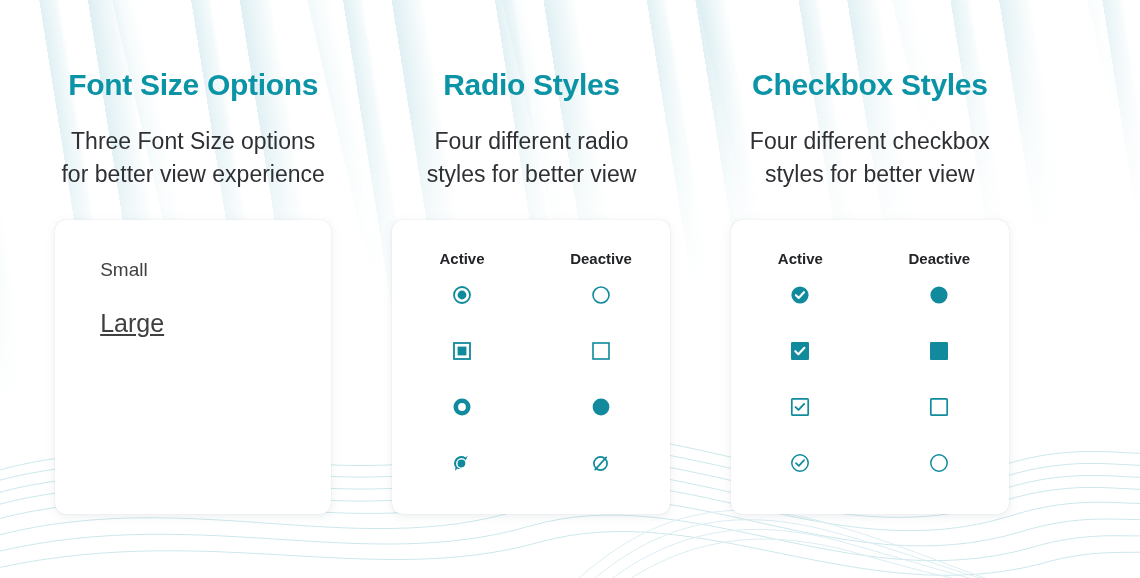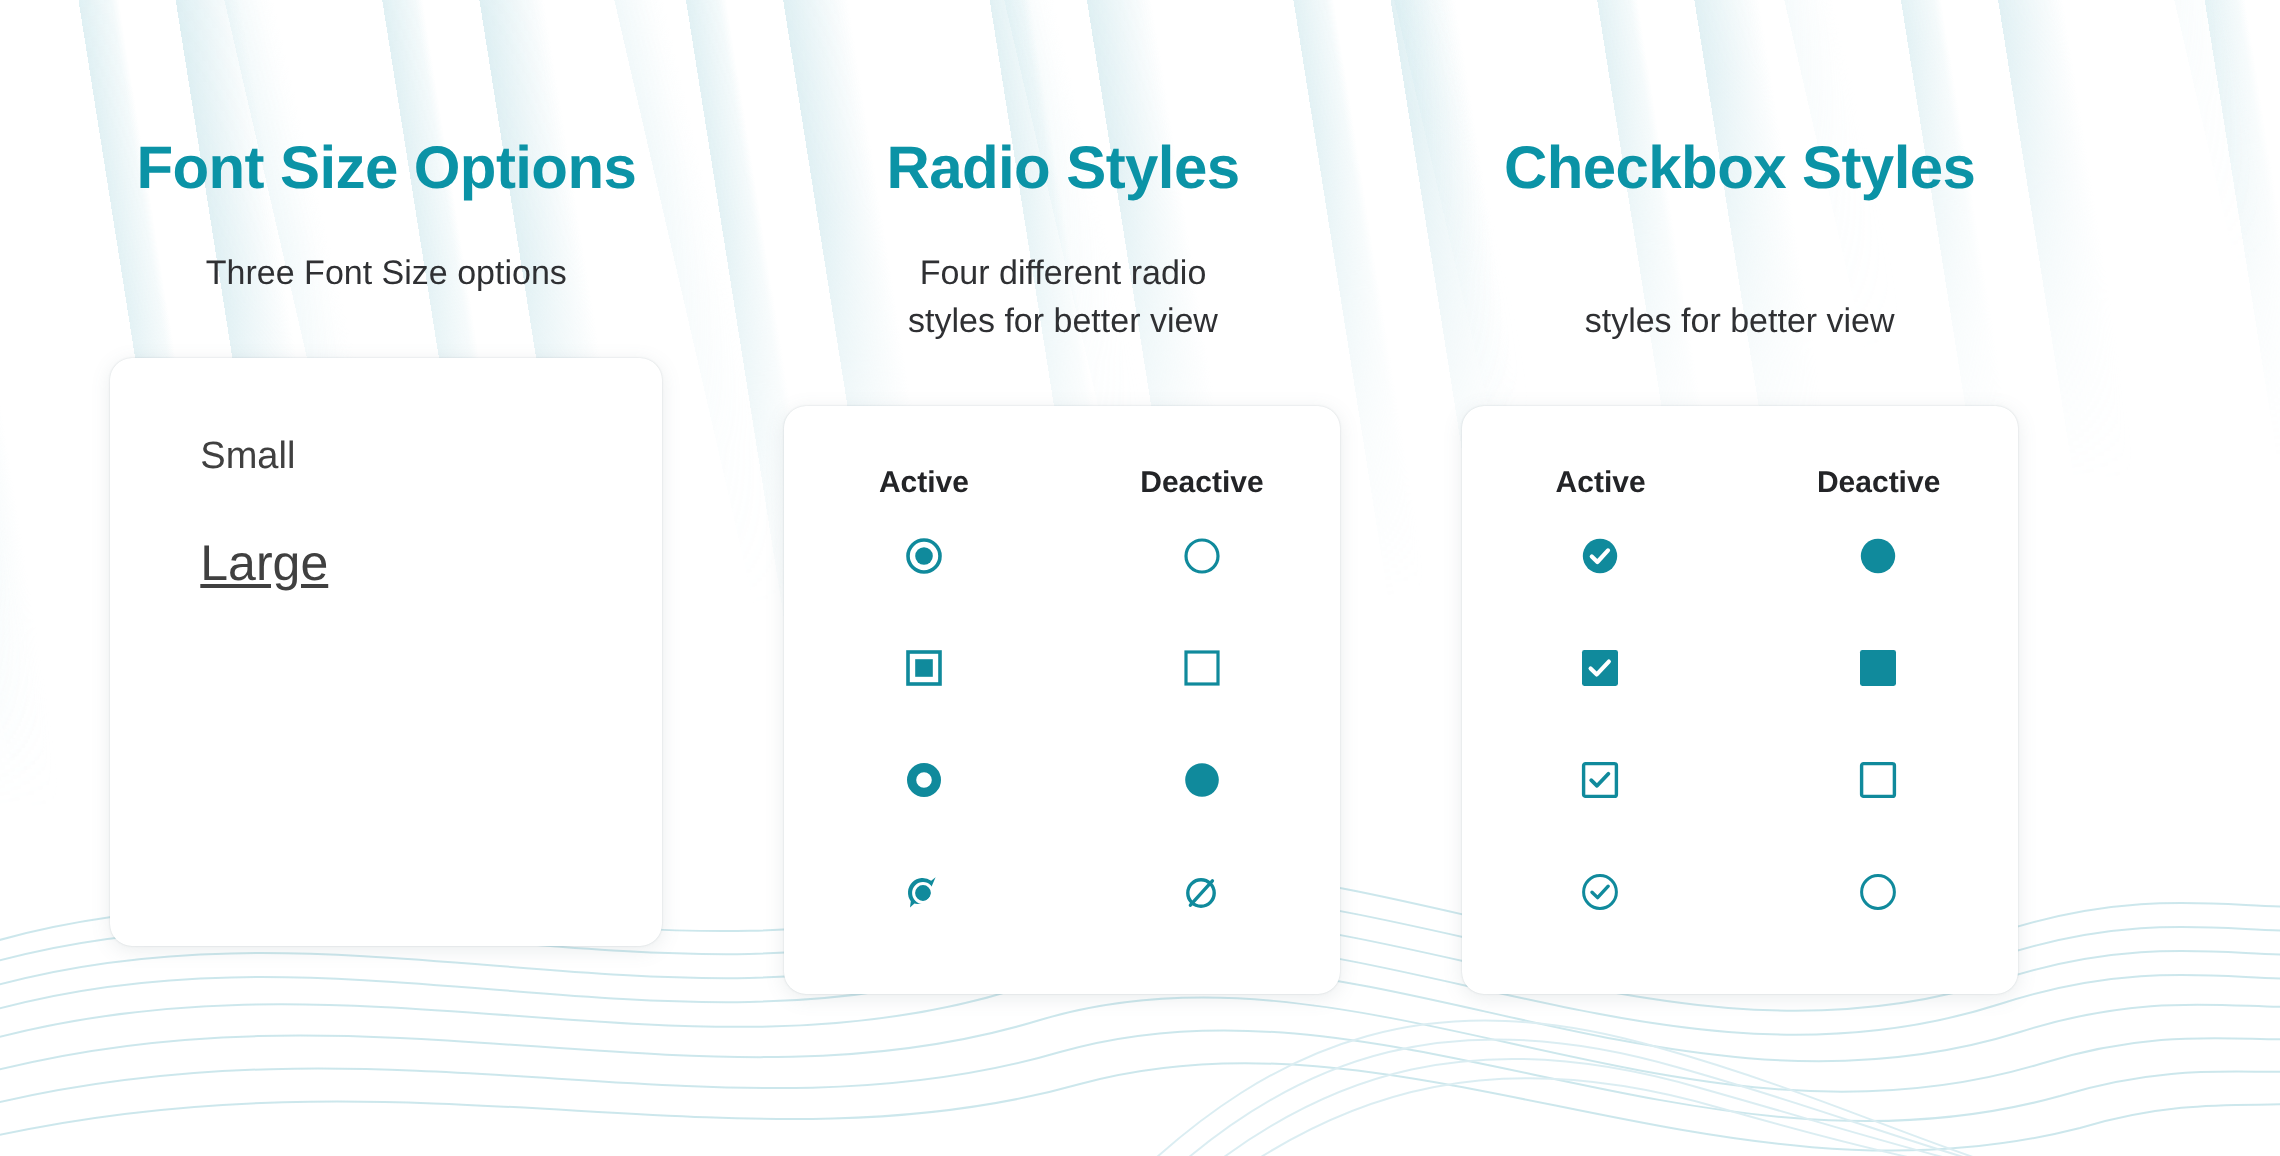--- a/index.html
+++ b/index.html
@@ -102,21 +102,21 @@
     font-weight: bold;
     color: #0b93a6;
     letter-spacing: -0.3px;
     line-height: 1.1;
     text-align: center;
     white-space: nowrap;
   }
 
   .col-sub {
     margin-top: 24px;
-    font-size: 17px;
+    font-size: 23px;
     color: #2f3033;
     line-height: 1.42;
     text-align: center;
     max-width: 290px;
   }
 
   .card {
     margin-top: 30px;
     background: #ffffff;
     border-radius: 11px;
@@ -198,20 +198,21 @@
     </g>
   </svg>
 </div>
 
 <div id="page">
 
   <section class="column">
     <h2 class="col-heading">Font Size Options</h2>
     <p class="col-sub">
       <span>Three Font Size options</span><br>
+      <span>for better view experience</span>
     </p>
 
     <div class="card card-fontsize">
       <div class="fs-row size-small">Small</div>
       <div class="fs-row size-large">Large</div>
     </div>
   </section>
 
   <section class="column">
     <h2 class="col-heading">Radio Styles</h2>
@@ -280,21 +281,21 @@
             <path d="M5.2,16.6 L16.2,4.4" fill="none" stroke="#108a9c" stroke-width="1.7" stroke-linecap="round"></path>
           </svg>
         </div>
       </div>
     </div>
   </section>
 
   <section class="column">
     <h2 class="col-heading">Checkbox Styles</h2>
     <p class="col-sub">
-      <br>
+      <span>Four different checkbox</span><br>
       <span>styles for better view</span>
     </p>
 
     <div class="card card-options">
       <div class="opt-head">
         <div class="opt-col">Active</div>
         <div class="opt-col">Deactive</div>
       </div>
 
       <div class="opt-row">

